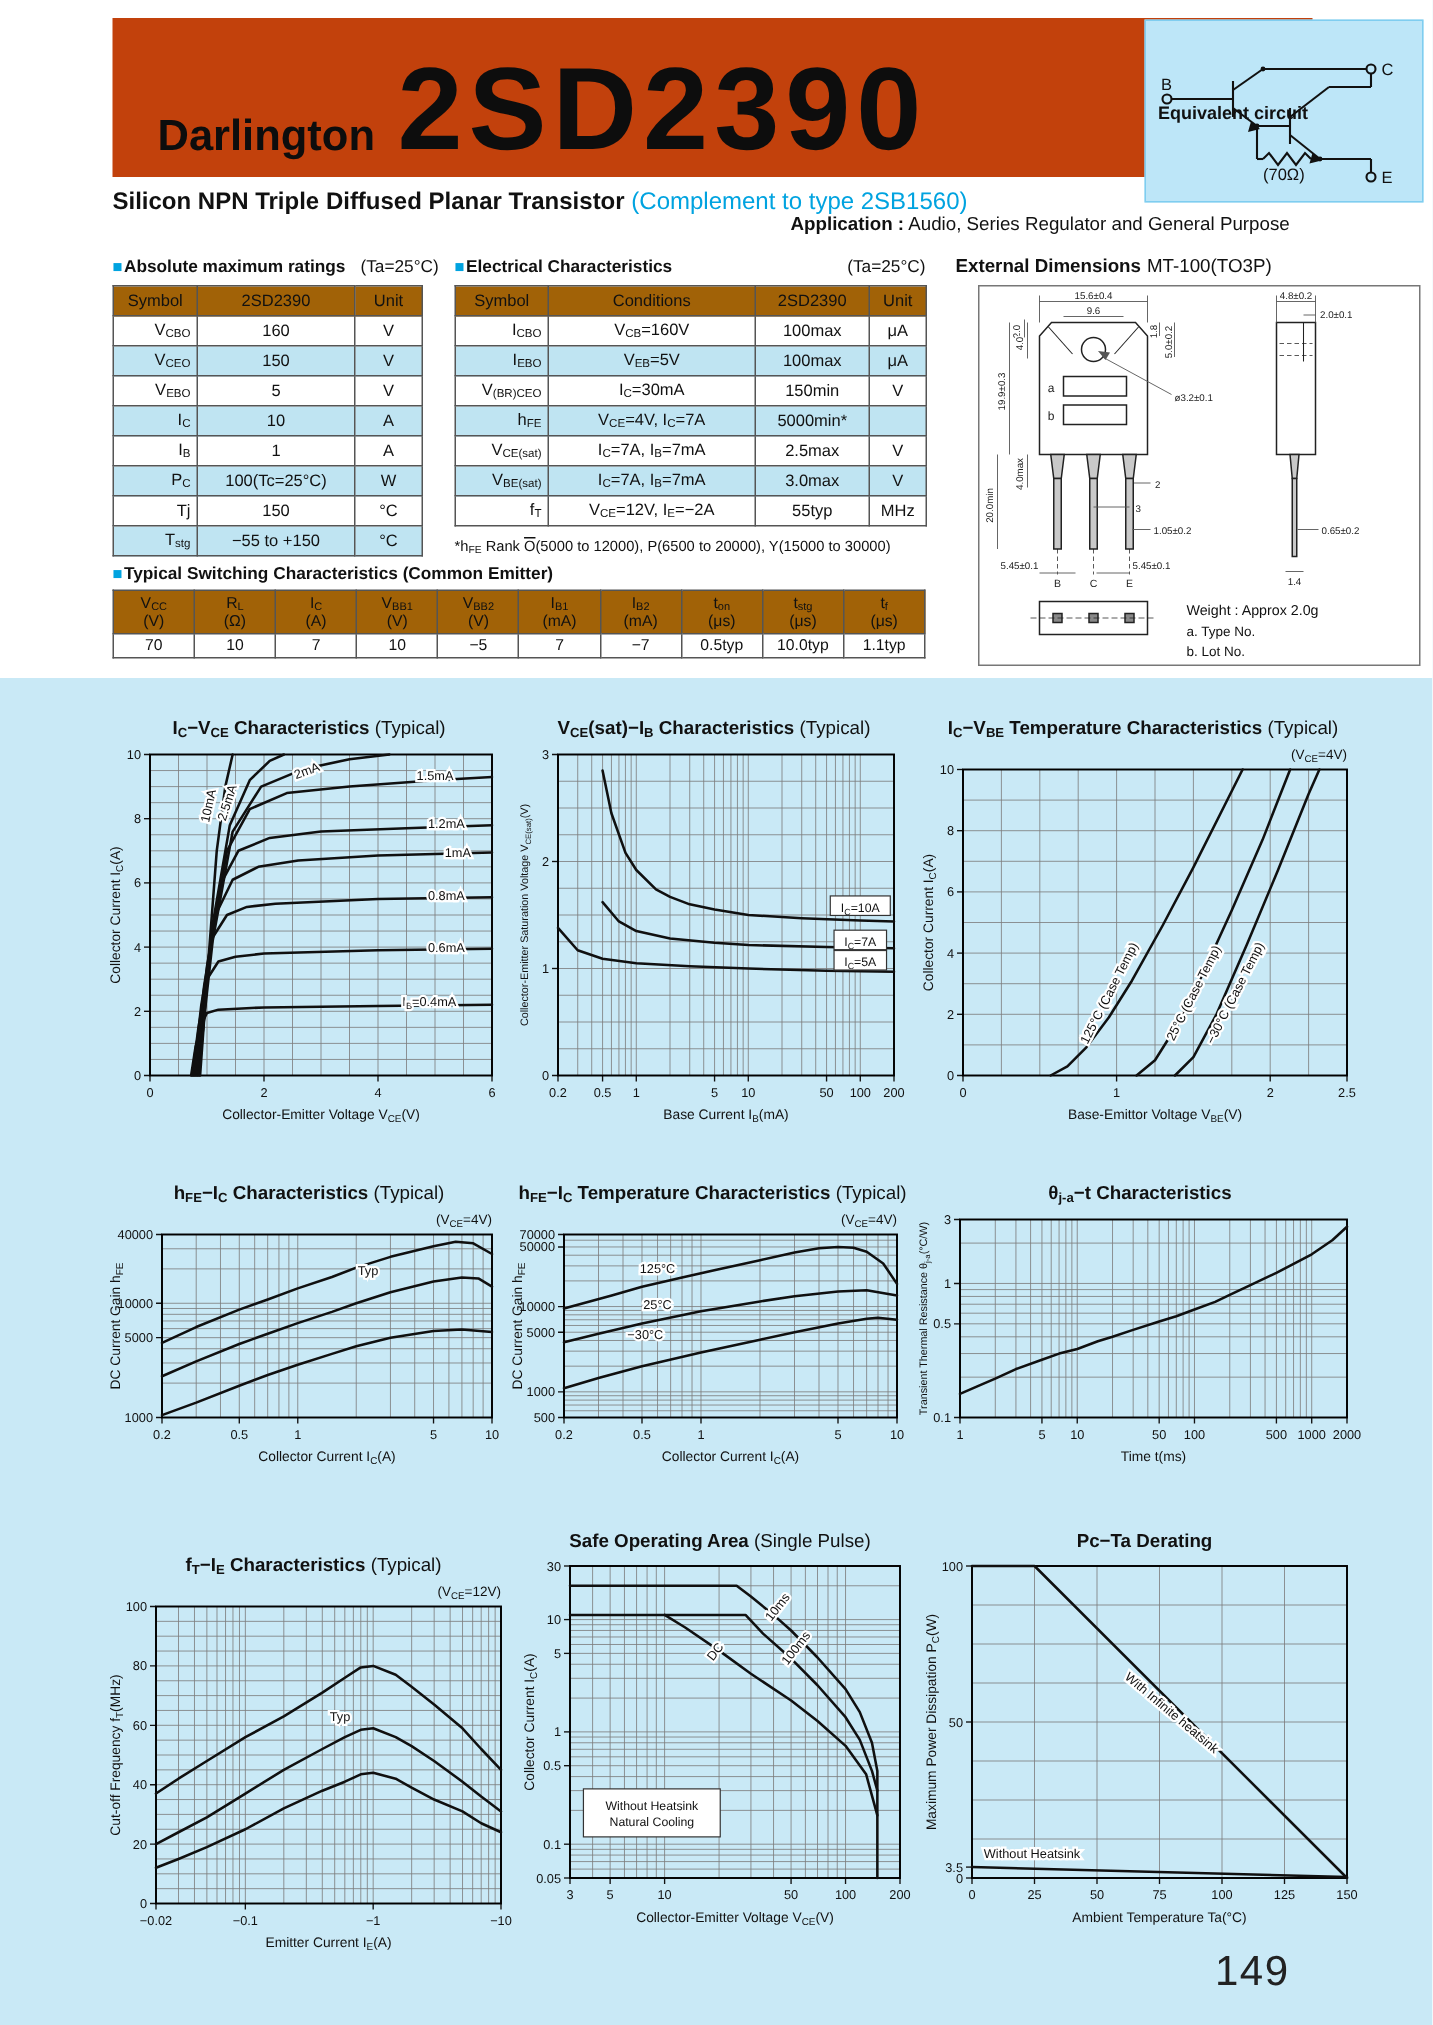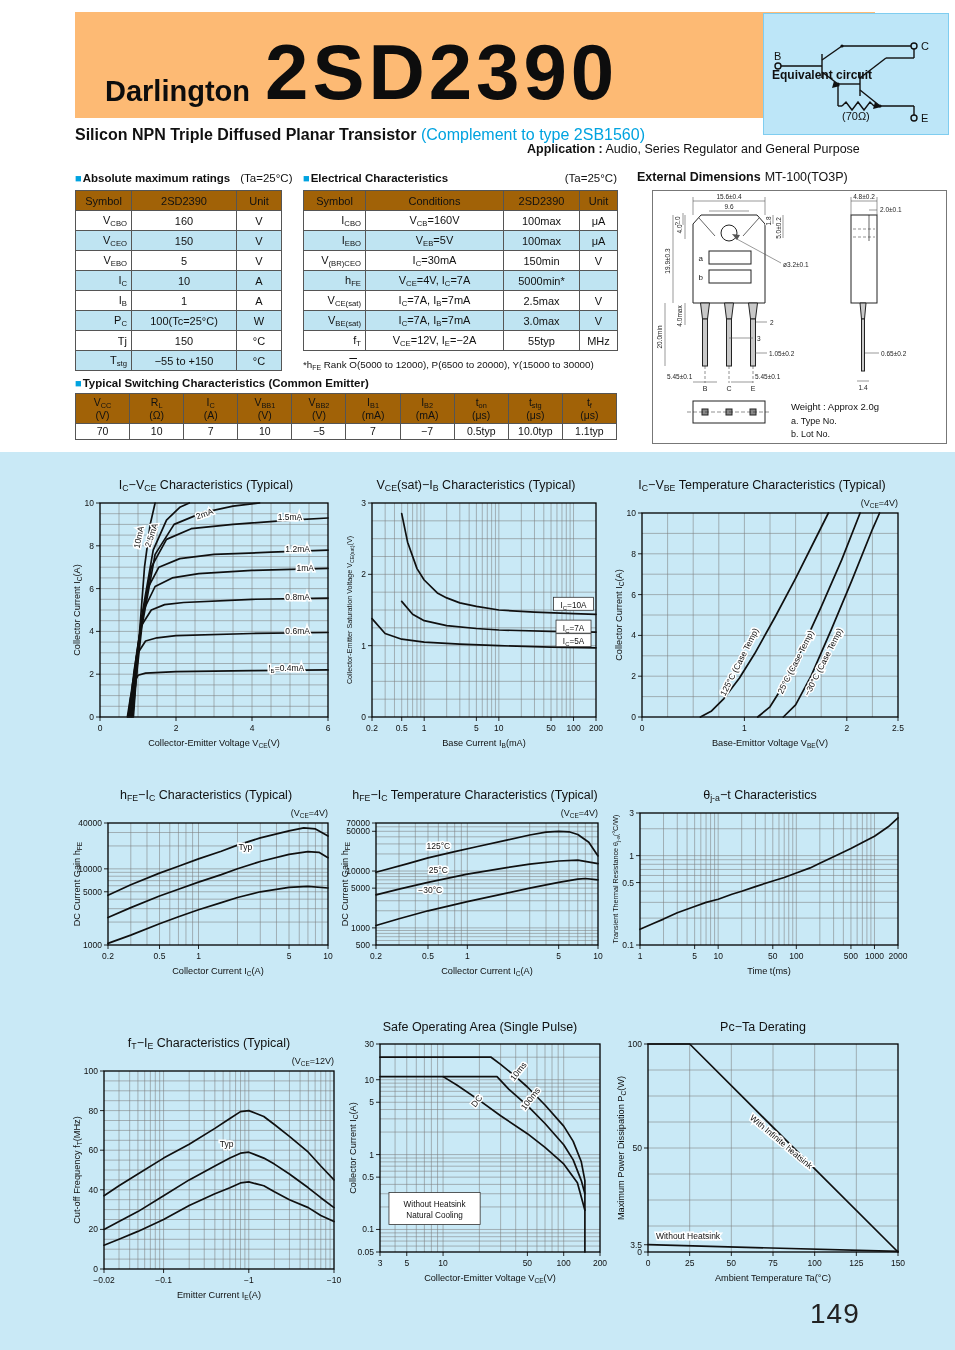--- a/index.html
+++ b/index.html
@@ -1,19 +1,19 @@
 <!DOCTYPE html>
 <html><head>
 <meta charset="utf-8">
 <style>
   html,body{margin:0;padding:0;background:#fff;}
   .page{position:relative;width:955px;height:1350px;background:#ffffff;overflow:hidden;
         font-family:"Liberation Sans","DejaVu Sans",sans-serif;color:#111;}
   .bluebg{position:absolute;left:0;top:452px;width:955px;height:898px;background:#c9e9f6;}
-  .banner{position:absolute;left:75px;top:12px;width:800px;height:106px;background:#fdba74;}
+  .banner{position:absolute;left:75px;top:12px;width:800px;height:106px;background:#c2410c;}
   .banner .cat{position:absolute;left:30px;bottom:10px;font-size:29px;font-weight:bold;color:#0d0d0d;}
   .banner .part{position:absolute;left:190px;bottom:0px;font-size:78px;font-weight:bold;color:#0d0d0d;letter-spacing:4px;}
   .equiv{position:absolute;left:763px;top:13px;width:184px;height:120px;background:#bde6f8;border:1px solid #7fcdf0;}
   .equiv .t{position:absolute;left:8px;top:6px;font-size:12px;font-weight:bold;margin-top:48px;}
   .subline{position:absolute;left:75px;top:126px;font-size:16px;font-weight:bold;}
   .subline .comp{color:#00a3e0;font-weight:normal;}
   .appline{position:absolute;left:527px;top:142px;font-size:12.5px;}
   .appline b{font-weight:bold;}
   .secttl{position:absolute;font-size:11.5px;font-weight:bold;display:flex;align-items:baseline;}
   .secttl .sq{color:#00a3e0;font-size:11px;margin-right:1px;}
@@ -24,21 +24,21 @@
   table.dt tr.alt td{background:#bfe4f2;}
   table.dt td:first-child{text-align:right;}
   table.sw td,table.sw th{font-size:10.5px;height:auto;}
   table.sw td:first-child{text-align:center;}
   .note{position:absolute;left:303px;top:359px;font-size:9.8px;}
   .ov{text-decoration:overline;}
   .sb{font-size:70%;vertical-align:-0.25em;}
   .extbox{position:absolute;left:652px;top:190px;width:293px;height:252px;background:#fff;border:1.5px solid #777;}
   .chart{position:absolute;}
   .chart .ct{text-align:center;font-size:12.5px;white-space:nowrap;}
-  .chart .ct b{font-weight:normal;}
+  .chart .ct b{font-weight:bold;}
   .pageno{position:absolute;left:810px;top:1298px;font-size:28px;color:#222;letter-spacing:1px;text-align:right;}
   svg text{font-family:"Liberation Sans","DejaVu Sans",sans-serif;}
 </style>
 </head>
 <body>
 
 <div class="page">
   <div class="bluebg"></div>
 
   <div class="banner">

